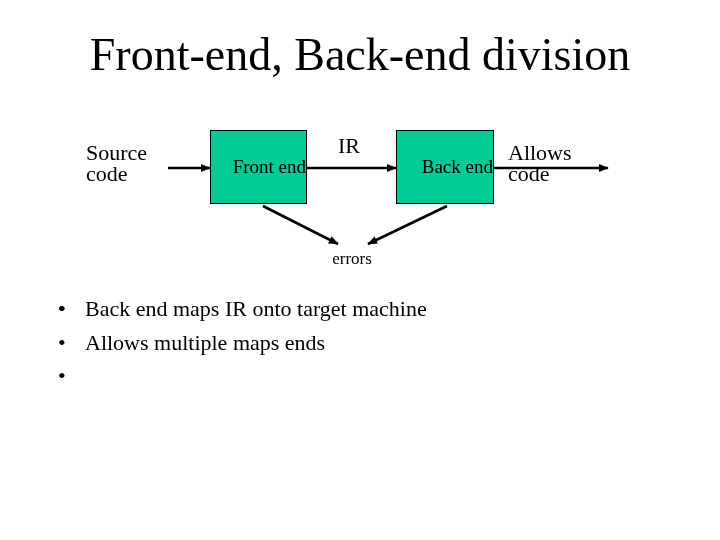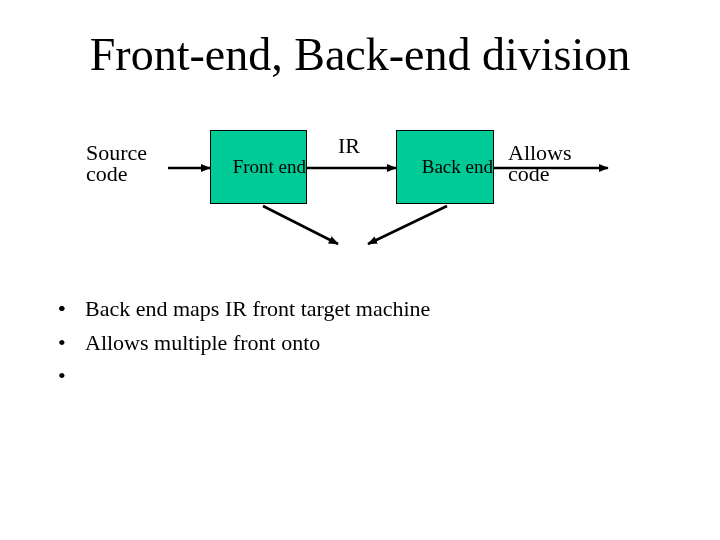--- a/index.html
+++ b/index.html
@@ -171,33 +171,34 @@
       <div>code</div>
     </div>
 
     <div class="edge-label" id="label-ir">IR</div>
 
     <div class="edge-label" id="label-machine-code">
       <div>Allows</div>
       <div>code</div>
     </div>
 
+    <div class="edge-label" id="label-errors">errors</div>
 
   </div>
 
   <ul id="bullet-list">
     <li>
       <span class="bullet-marker">•</span>
     </li>
     <li>
       <span class="bullet-marker">•</span>
-      <span>Back end maps IR front target machine</span>
-    </li>
-    <li>
-      <span class="bullet-marker">•</span>
-      <span>Allows multiple front onto</span>
+      <span>Back end maps IR onto target machine</span>
+    </li>
+    <li>
+      <span class="bullet-marker">•</span>
+      <span>Allows multiple maps ends</span>
     </li>
     <li>
       <span class="bullet-marker">•</span>
     </li>
   </ul>
 
 </div>
 
 </body></html>

